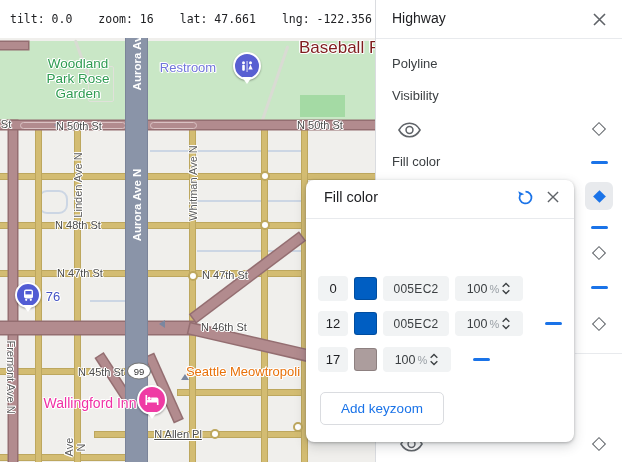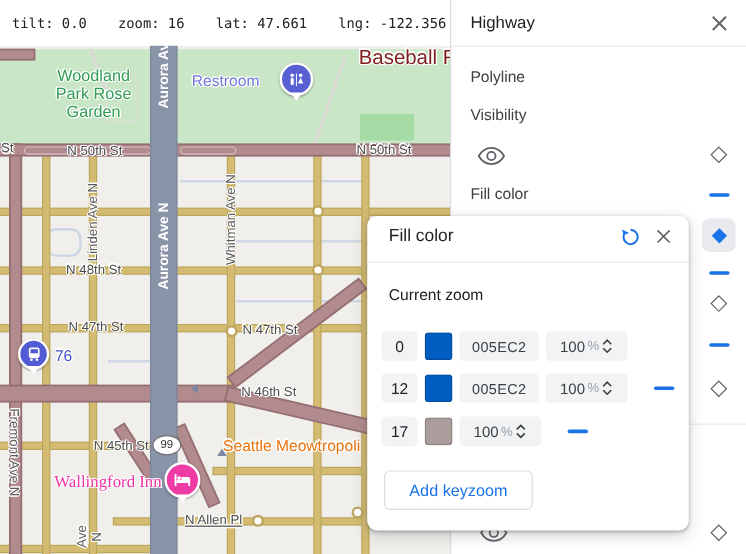--- a/index.html
+++ b/index.html
@@ -158,21 +158,21 @@
       <div class="mlabel vroute" style="left: 137px; top: 167px;">Aurora Ave N</div>
       <div class="mlabel vstreet" style="left: 78px; top: 147px;">Linden Ave N</div>
       <div class="mlabel vstreet" style="left: 193px; top: 145px;">Whitman Ave N</div>
       <div class="mlabel street" style="left: 78px; top: 187px;">N 48th St</div>
       <div class="mlabel street" style="left: 80px; top: 235px;">N 47th St</div>
       <div class="mlabel street" style="left: 225px; top: 237px;">N 47th St</div>
       <div class="mlabel transit" style="left: 53px; top: 258px;">76</div>
       <div class="mlabel street" style="left: 224px; top: 289px;">N 46th St</div>
       <div class="mlabel street" style="left: 80px; top: 334px; margin-left: 21px;">N 45th St</div>
       <div class="mlabel poi-orange" style="left: 243px; top: 333px;">Seattle Meowtropoli</div>
-      <div class="mlabel poi-pink" style="left: 90px; top: 365px; font-family: Liberation Serif, serif;">Wallingford Inn</div>
+      <div class="mlabel poi-pink" style="left: 90px; top: 365px;">Wallingford Inn</div>
       <div class="mlabel street" style="left: 178px; top: 396px; text-decoration: underline;">N Allen Pl</div>
       <div class="mlabel vstreet-down" style="left: 11px; top: 339px;">Fremont Ave N</div>
       <div class="mlabel vstreet" style="left: 75px; top: 409px;">Ave N</div>
     </div>
 
   <div class="pin" style="left:247px;top:28px;">
     <div class="bubble" style="width:24px;height:24px;background:#585fd2;">
       <svg width="14" height="11" viewBox="0 0 14 11">
         <circle cx="3.5" cy="1.8" r="1.5" fill="#fff"></circle>
           <rect x="2.2" y="3.8" width="2.6" height="6" rx="1" fill="#fff"></rect>
@@ -261,21 +261,20 @@
       <path d="M2.2 1.6v5.6h5.6z" fill="#1a73e8" transform="rotate(-18 5 4.4)"></path>
     </svg>
   </div>
   <div class="icon-btn" style="left:236px;top:6px;">
     <svg width="12" height="12" viewBox="0 0 13 13">
       <path d="M1 1l11 11M12 1L1 12" stroke="#5f6368" stroke-width="1.5"></path>
     </svg>
   </div>
   <div class="ttl-div"></div>
 
-  <div class="czlabel">Current zoom</div>
 
   <div class="krow" style="top:96px;">
     <div class="chip zchip">0</div>
     <div class="swatch" style="background: rgb(0, 94, 194);"></div>
     <div class="chip hexchip">005EC2</div>
     <div class="chip opchip">
       <span>100</span>
         <span class="pct">%</span>
       <svg width="10" height="13" viewBox="0 0 12 14">
           <path d="M2 5l4-4 4 4" fill="none" stroke="#3c4043" stroke-width="1.6"></path>

